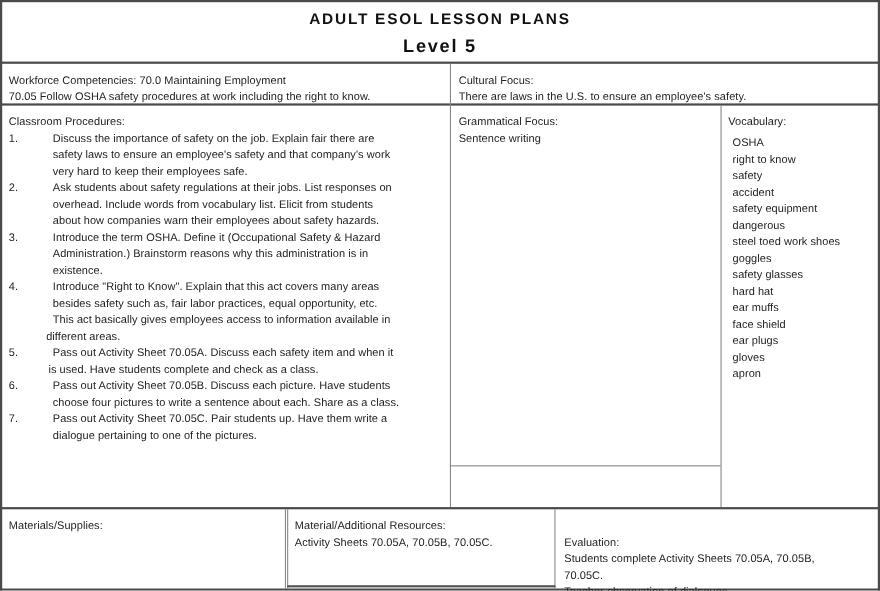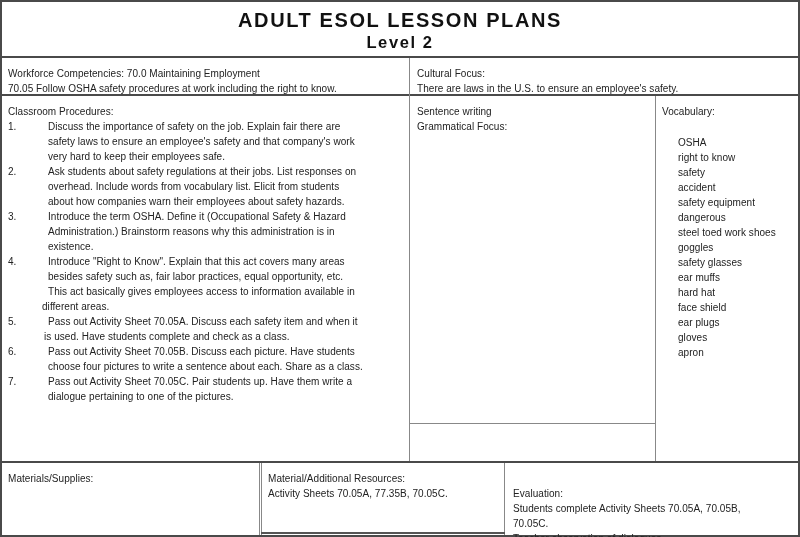--- a/index.html
+++ b/index.html
@@ -33,32 +33,32 @@
     .vline { position: absolute; background: #888; }
     .thick { background: #4a4a4a; }
 
     .title-block {
       position: absolute;
       left: 0; top: 0; width: 800px; height: 57px;
       text-align: center;
     }
     .title-1 {
       position: absolute; left: 0; right: 0; top: 9px;
-      font-size: 20px; font-weight: bold; letter-spacing: 1.6px;
+      font-size: 14px; font-weight: bold; letter-spacing: 1.6px;
       color: #111;
     }
     .title-2 {
       position: absolute; left: 0; right: 0; top: 33px;
       font-size: 16.5px; font-weight: bold; letter-spacing: 1.6px;
       color: #111;
     }
     .proc-list { margin: 0; padding: 0; list-style: none; }
     .proc-item { position: relative; padding-left: 40px; }
     .proc-num { position: absolute; left: 0; top: 0; }
-    .vocab-list { margin: 16px; padding: 0; list-style: none; }
+    .vocab-list { margin: 4px; padding: 0; list-style: none; }
     .p { margin: 0; }
   </style>
 </head>
 <body>
 
 <div class="doc">
 
   <div class="hline thick" style="left:0;top:0;width:800px;height:2px;"></div>
   <div class="vline thick" style="left:0;top:0;width:2px;height:537px;"></div>
   <div class="vline thick" style="left:798px;top:0;width:2px;height:537px;"></div>
@@ -71,21 +71,21 @@
   <div class="vline" style="left:655px;top:96px;width:1px;height:365px;"></div>
   <div class="hline" style="left:409px;top:423px;width:246px;height:1px;background:#888;"></div>
 
   <div class="vline" style="left:259px;top:463px;width:1px;height:72px;"></div>
   <div class="vline" style="left:261px;top:463px;width:1px;height:72px;"></div>
   <div class="vline" style="left:504px;top:463px;width:1px;height:72px;"></div>
   <div class="hline" style="left:261px;top:532px;width:244px;height:2px;background:#555;"></div>
 
   <div class="title-block">
     <div class="title-1">ADULT ESOL LESSON PLANS</div>
-    <div class="title-2">Level 2</div>
+    <div class="title-2">Level 5</div>
   </div>
 
   <div class="cell" style="left:8px;top:66px;width:398px;">
     <p class="p">Workforce Competencies: 70.0 Maintaining Employment</p>
     <p class="p">70.05 Follow OSHA safety procedures at work including the right to know.</p>
   </div>
 
   <div class="cell" style="left:417px;top:66px;width:378px;">
     <p class="p">Cultural Focus:</p>
     <p class="p">There are laws in the U.S. to ensure an employee's safety.</p>
@@ -131,53 +131,53 @@
       </li>
       <li class="proc-item">
         <span class="proc-num">7.</span>
         <div>Pass out Activity Sheet 70.05C.  Pair students up.  Have them write a</div>
         <div>dialogue pertaining to one of the pictures.</div>
       </li>
     </ol>
   </div>
 
   <div class="cell" style="left:417px;top:104px;width:234px;">
+    <p class="p">Grammatical Focus:</p>
     <p class="p">Sentence writing</p>
-    <p class="p">Grammatical Focus:</p>
   </div>
 
 
   <div class="cell" style="left:662px;top:104px;width:134px;">
     <p class="p">Vocabulary:</p>
     <ul class="vocab-list">
       <li>OSHA</li>
       <li>right to know</li>
       <li>safety</li>
       <li>accident</li>
       <li>safety equipment</li>
       <li>dangerous</li>
       <li>steel toed work shoes</li>
       <li>goggles</li>
       <li>safety glasses</li>
+      <li>hard hat</li>
       <li>ear muffs</li>
-      <li>hard hat</li>
       <li>face shield</li>
       <li>ear plugs</li>
       <li>gloves</li>
       <li>apron</li>
     </ul>
   </div>
 
   <div class="cell" style="left:8px;top:471px;width:248px;">
     <p class="p">Materials/Supplies:</p>
   </div>
 
   <div class="cell" style="left:268px;top:471px;width:232px;">
     <p class="p">Material/Additional Resources:</p>
-    <p class="p">Activity Sheets 70.05A, 77.35B, 70.05C.</p>
+    <p class="p">Activity Sheets 70.05A, 70.05B, 70.05C.</p>
   </div>
 
   <div class="cell" style="left:513px;top:486px;width:282px;">
     <p class="p">Evaluation:</p>
     <p class="p">Students complete Activity Sheets 70.05A, 70.05B,</p>
     <p class="p">70.05C.</p>
     <p class="p">Teacher observation of dialogues</p>
   </div>
 
 </div>

